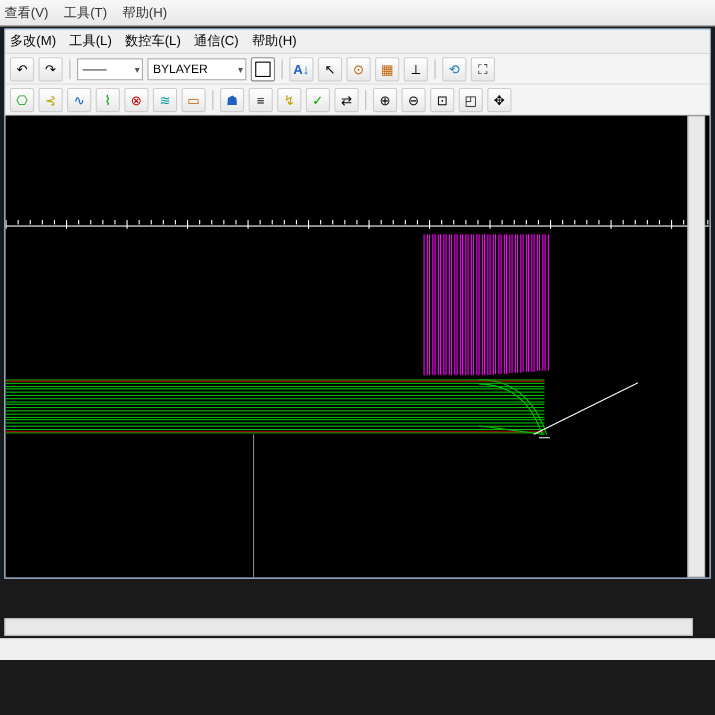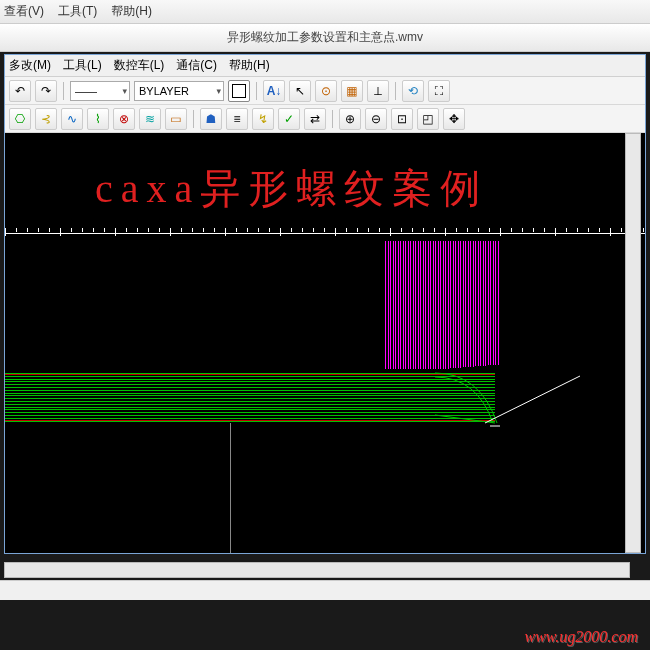--- a/index.html
+++ b/index.html
@@ -39,23 +39,20 @@
 <body>
 
 <div class="outer-window">
 
   <div class="outer-menubar">
     <span>查看(V)</span>
     <span>工具(T)</span>
     <span>帮助(H)</span>
   </div>
 
-  <div class="outer-titlebar">
-    <span>异形螺纹加工参数设置和主意点.wmv</span>
-  </div>
 
   <div class="inner-window">
 
 
     <div class="inner-menubar">
       <span>多改(M)</span>
       <span>工具(L)</span>
       <span>数控车(L)</span>
       <span>通信(C)</span>
       <span>帮助(H)</span>
@@ -101,21 +98,20 @@
       <div class="tool-btn">⇄</div>
       <div class="tool-sep"></div>
       <div class="tool-btn">⊕</div>
       <div class="tool-btn">⊖</div>
       <div class="tool-btn">⊡</div>
       <div class="tool-btn">◰</div>
       <div class="tool-btn">✥</div>
     </div>
 
     <div class="canvas-area">
-      <div class="canvas-title">caxa异形螺纹案例</div>
 
       <div class="ruler-top"></div>
       <div class="ruler-ticks-top">
         <div class="tick" style="left:0px;height:8px"></div>
           <div class="tick" style="left:11px;height:4px"></div>
           <div class="tick" style="left:22px;height:4px"></div>
           <div class="tick" style="left:33px;height:4px"></div>
           <div class="tick" style="left:44px;height:4px"></div>
           <div class="tick" style="left:55px;height:8px"></div>
           <div class="tick" style="left:66px;height:4px"></div>
@@ -260,14 +256,13 @@
       <div class="scrollbar-right"></div>
     </div>
 
     <div class="scrollbar-bottom"></div>
 
   </div>
 
   <div class="cmd-bar"></div>
 
 
-  <div class="watermark">www.ug2000.com</div>
 </div>
 
 </body></html>

